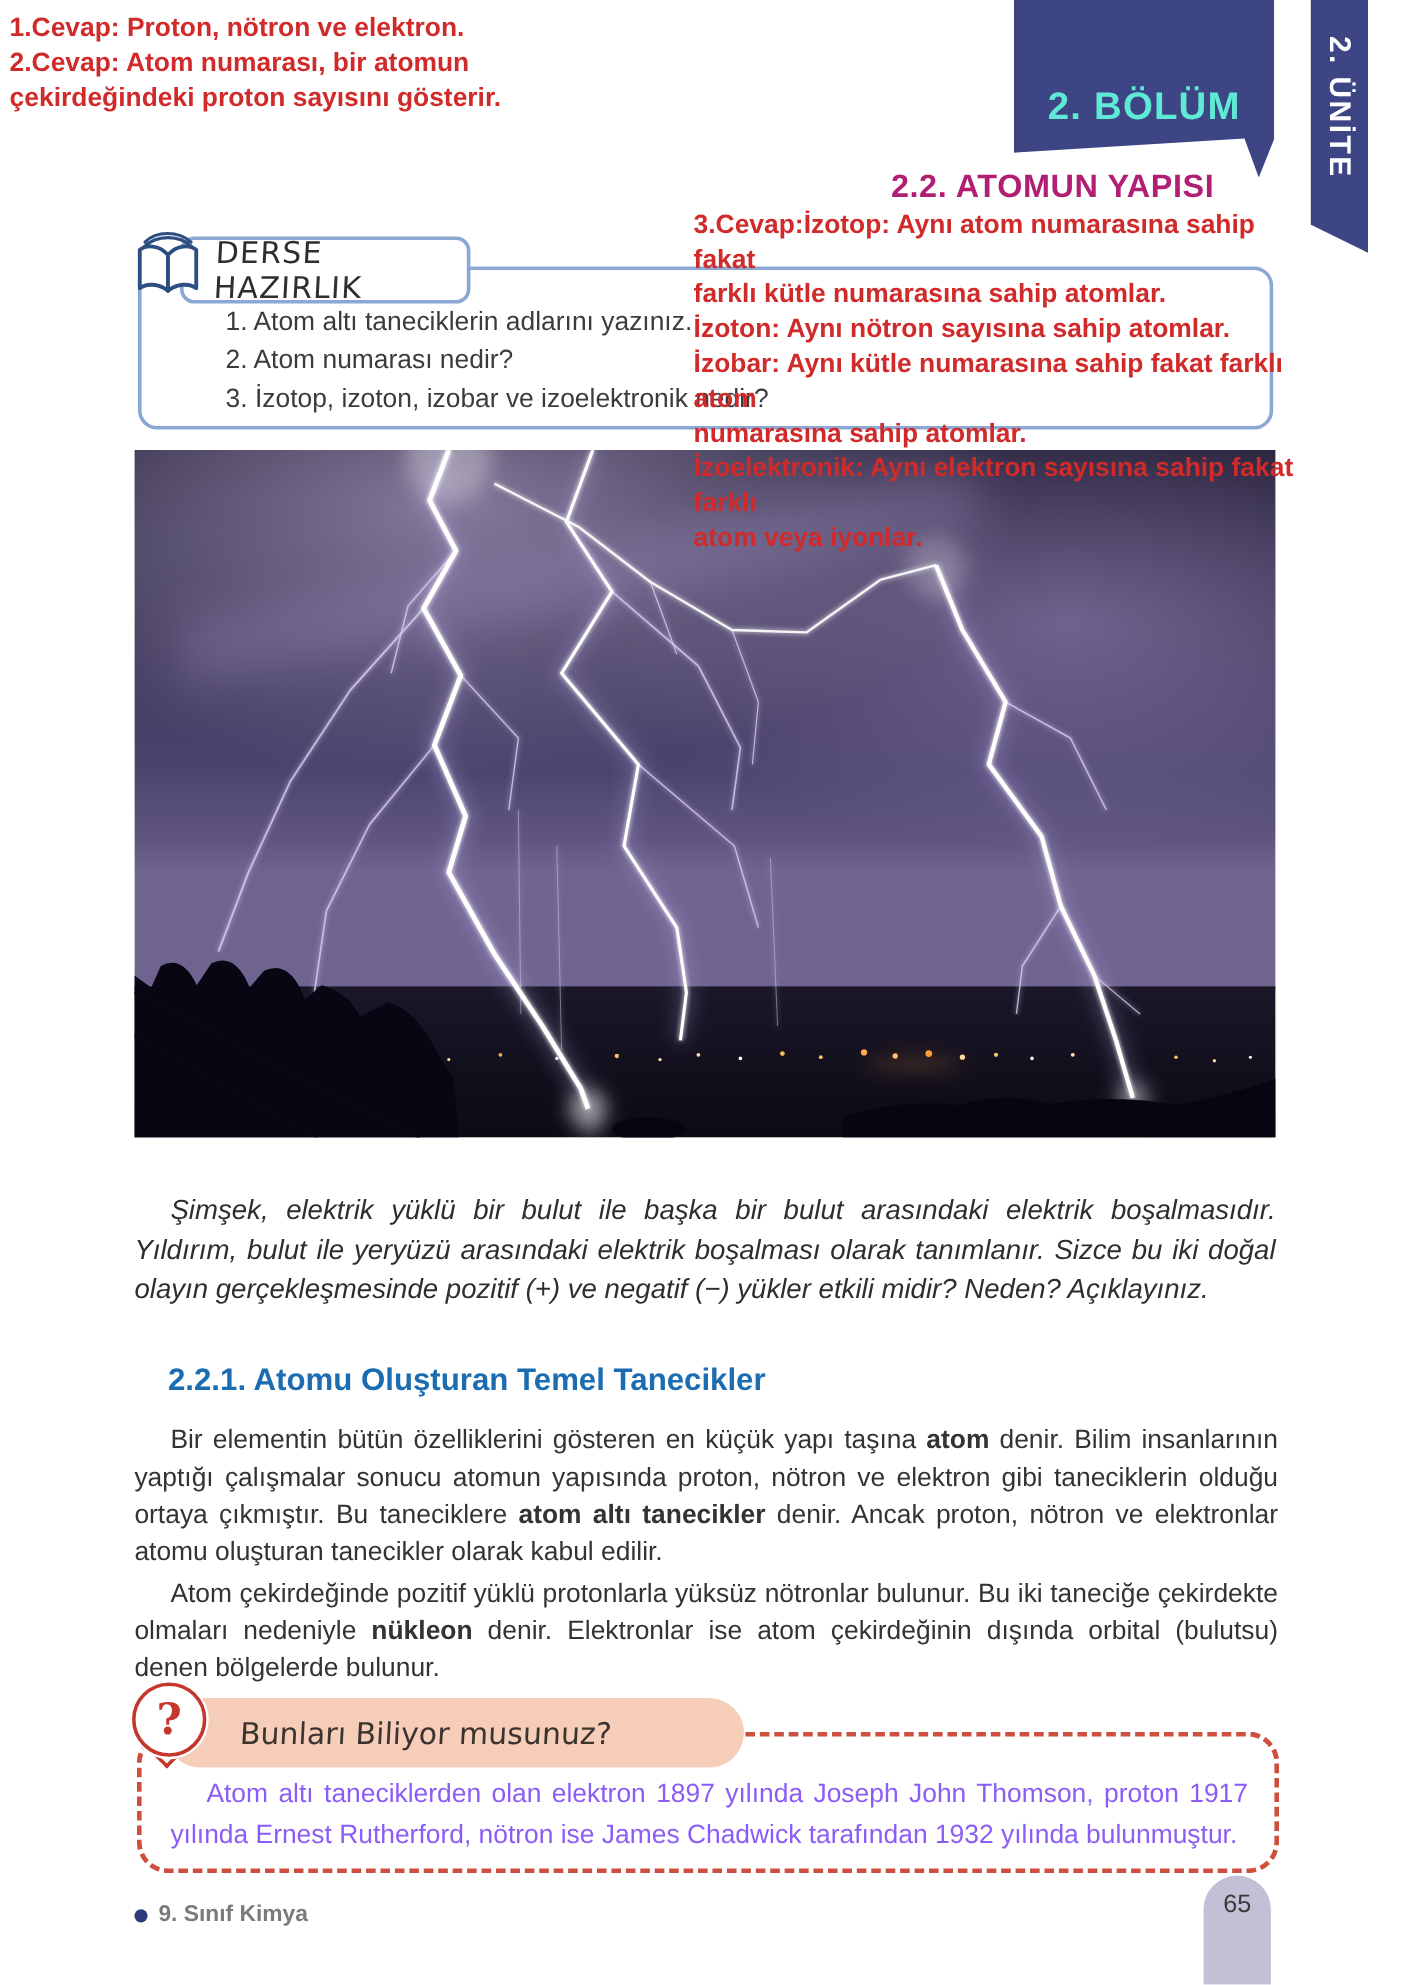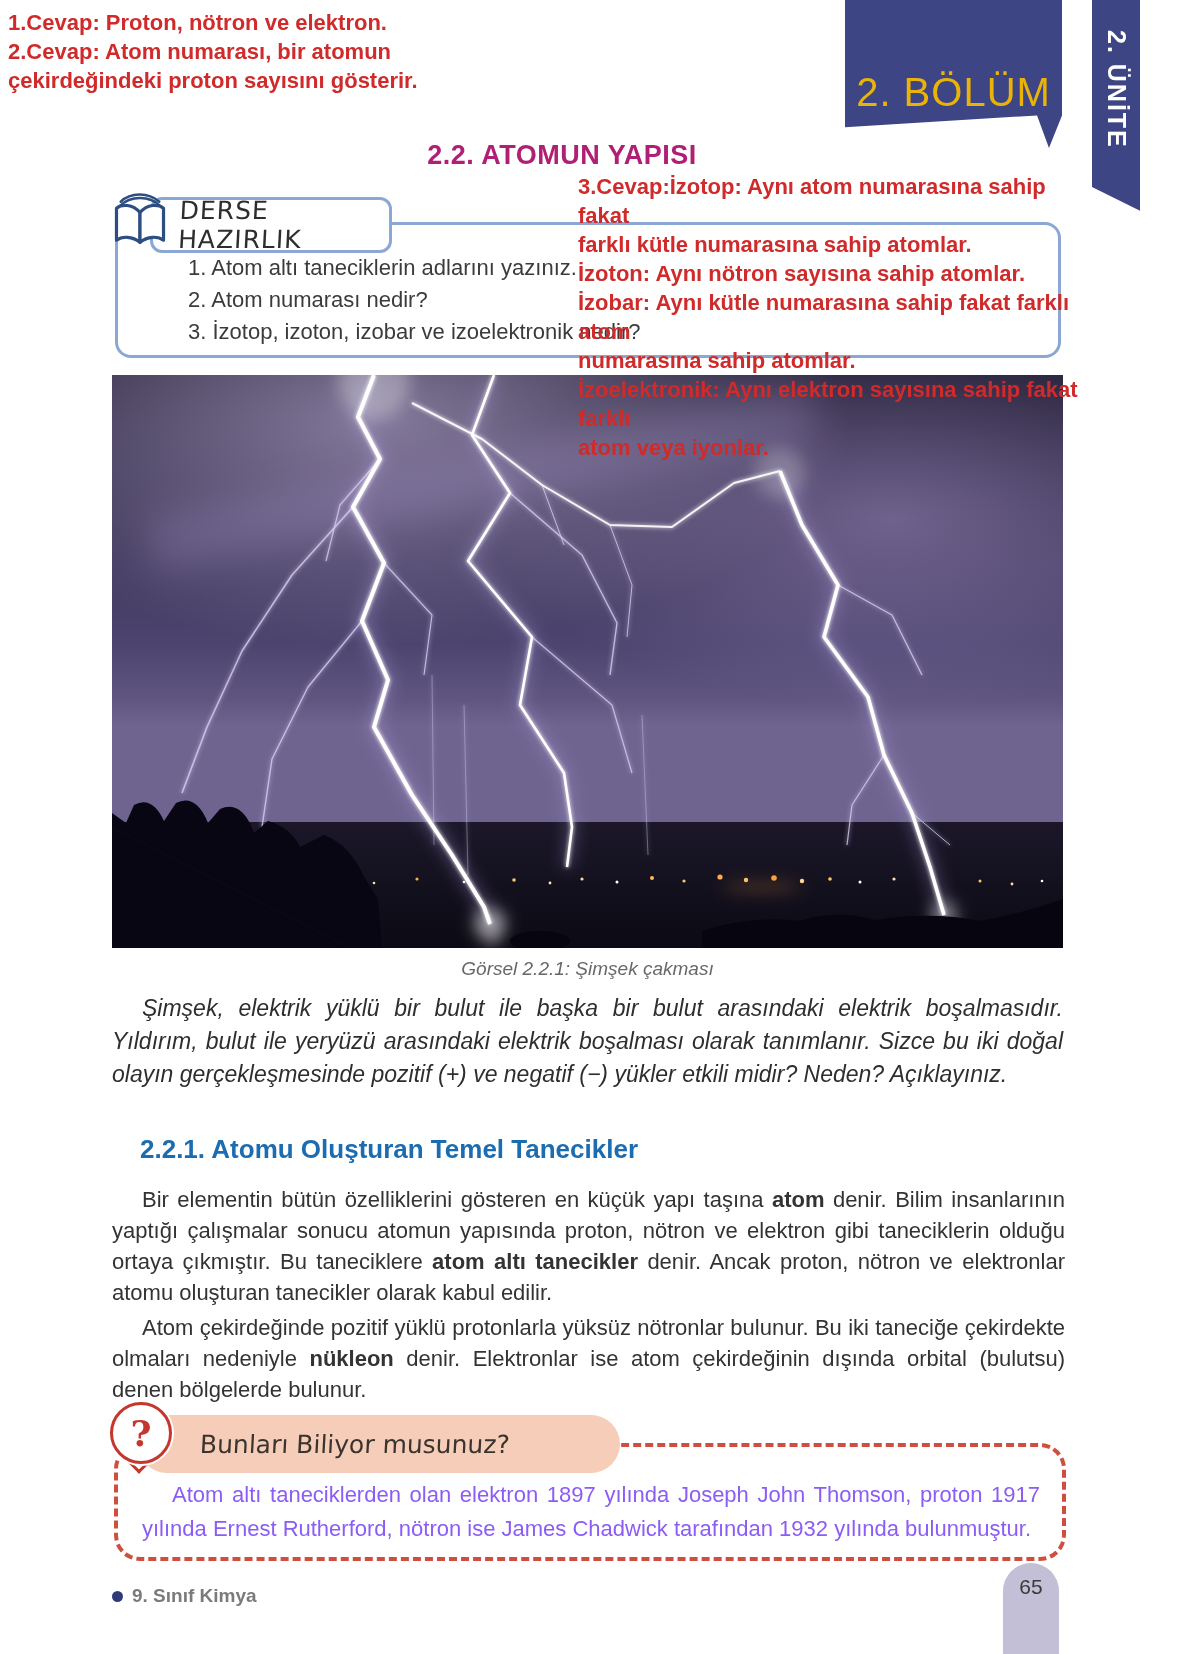--- a/index.html
+++ b/index.html
@@ -6,28 +6,28 @@
   .page{position:relative;width:1182px;height:1654px;background:#fff;overflow:hidden;
         font-family:"Liberation Sans",sans-serif;color:#333;}
   
   .red-note{position:absolute;color:#d02a2a;font-weight:bold;font-size:22px;line-height:29px;
             white-space:pre-line;z-index:6;}
   .note12{left:8px;top:8px;width:420px;}
   .note3{left:578px;top:172px;width:500px;}
   
   .banner-bolum{position:absolute;left:845px;top:0;width:217px;height:148px;background:#3e4584;
         clip-path:polygon(0 0,100% 0,100% 78%,94% 100%,88.5% 78%,0 86%);z-index:4;}
-  .banner-bolum span{position:absolute;left:0;top:70px;width:100%;text-align:center;color:#eab308;
-        font-weight:normal;font-size:40px;letter-spacing:1px;}
+  .banner-bolum span{position:absolute;left:0;top:70px;width:100%;text-align:center;color:#5eead4;
+        font-weight:bold;font-size:32px;letter-spacing:1px;}
   .ribbon-unite{position:absolute;left:1092px;top:0;width:48px;height:215px;background:#3e4584;
         clip-path:polygon(0 0,100% 0,100% 98%,0 87%);z-index:4;display:flex;justify-content:center;}
   .ribbon-unite span{writing-mode:vertical-rl;color:#fff;font-weight:bold;font-size:25px;
         letter-spacing:2px;padding-top:30px;}
   
-  .title{position:absolute;left:112px;top:140px;width:900px;text-align:center;color:#b01f74;
+  .title{position:absolute;left:112px;top:140px;width:900px;text-align:right;color:#b01f74;
         font-size:27px;font-weight:bold;letter-spacing:.5px;z-index:2;}
   
   .derse-box{position:absolute;left:115px;top:222px;width:940px;height:130px;
         border:3px solid #8ba7d4;border-radius:16px;z-index:1;}
   .derse-tab{position:absolute;left:150px;top:197px;width:236px;height:50px;background:#fff;
         border:3px solid #8ba7d4;border-radius:12px;z-index:2;display:flex;align-items:center;
         justify-content:center;}
   .derse-tab span{font-family:"DejaVu Sans",sans-serif;font-size:25px;color:#2e2e2e;
         letter-spacing:1px;padding-left:26px;transform:skewX(-3deg);}
   .book-icon{position:absolute;left:110px;top:190px;width:60px;height:62px;z-index:3;}
@@ -225,21 +225,20 @@
       </g>
 
       <path fill="#080612" d="M0 573 L0 438 L14 448 L22 430 Q40 420 52 446 L64 428 Q84 418 96 448 L108 434 Q130 424 142 458 L156 446 Q178 452 188 472 L212 460 Q238 470 252 502 L266 524 L270 573 Z"></path>
       <path fill="#070510" d="M590 573 L590 556 Q640 540 688 546 Q724 534 762 545 Q820 536 868 546 Q912 538 951 524 L951 573 Z"></path>
       <ellipse cx="428" cy="566" rx="30" ry="10" fill="#070510"></ellipse>
       <path d="M0 452 L238 573" stroke="#0a0814" stroke-width="2.6" fill="none"></path>
       <path d="M0 488 L152 573" stroke="#0a0814" stroke-width="2" fill="none"></path>
     </svg>
   </div>
 
-  <div class="caption">Görsel 2.2.1: Şimşek çakması</div>
   <div class="intro">Şimşek, elektrik yüklü bir bulut ile başka bir bulut arasındaki elektrik boşalmasıdır. Yıldırım, bulut ile yeryüzü arasındaki elektrik boşalması olarak tanımlanır. Sizce bu iki doğal olayın gerçekleşmesinde pozitif (+) ve negatif (−) yükler etkili midir? Neden? Açıklayınız.</div>
 
   <div class="heading">2.2.1. Atomu Oluşturan Temel Tanecikler</div>
   <div class="body-text">
     <p><span>Bir elementin bütün özelliklerini gösteren en küçük yapı taşına </span><span style="font-weight: bold;">atom</span><span> denir. Bilim insanlarının yaptığı çalışmalar sonucu atomun yapısında proton, nötron ve elektron gibi taneciklerin olduğu ortaya çıkmıştır. Bu taneciklere </span><span style="font-weight: bold;">atom altı tanecikler</span><span> denir. Ancak proton, nötron ve elektronlar atomu oluşturan tanecikler olarak kabul edilir.</span></p>
     <p><span>Atom çekirdeğinde pozitif yüklü protonlarla yüksüz nötronlar bulunur. Bu iki taneciğe çekirdekte olmaları nedeniyle </span><span style="font-weight: bold;">nükleon</span><span> denir. Elektronlar ise atom çekirdeğinin dışında orbital (bulutsu) denen bölgelerde bulunur.</span></p>
   </div>
 
   <div class="biliyor-box"></div>
   <div class="biliyor-tab">

